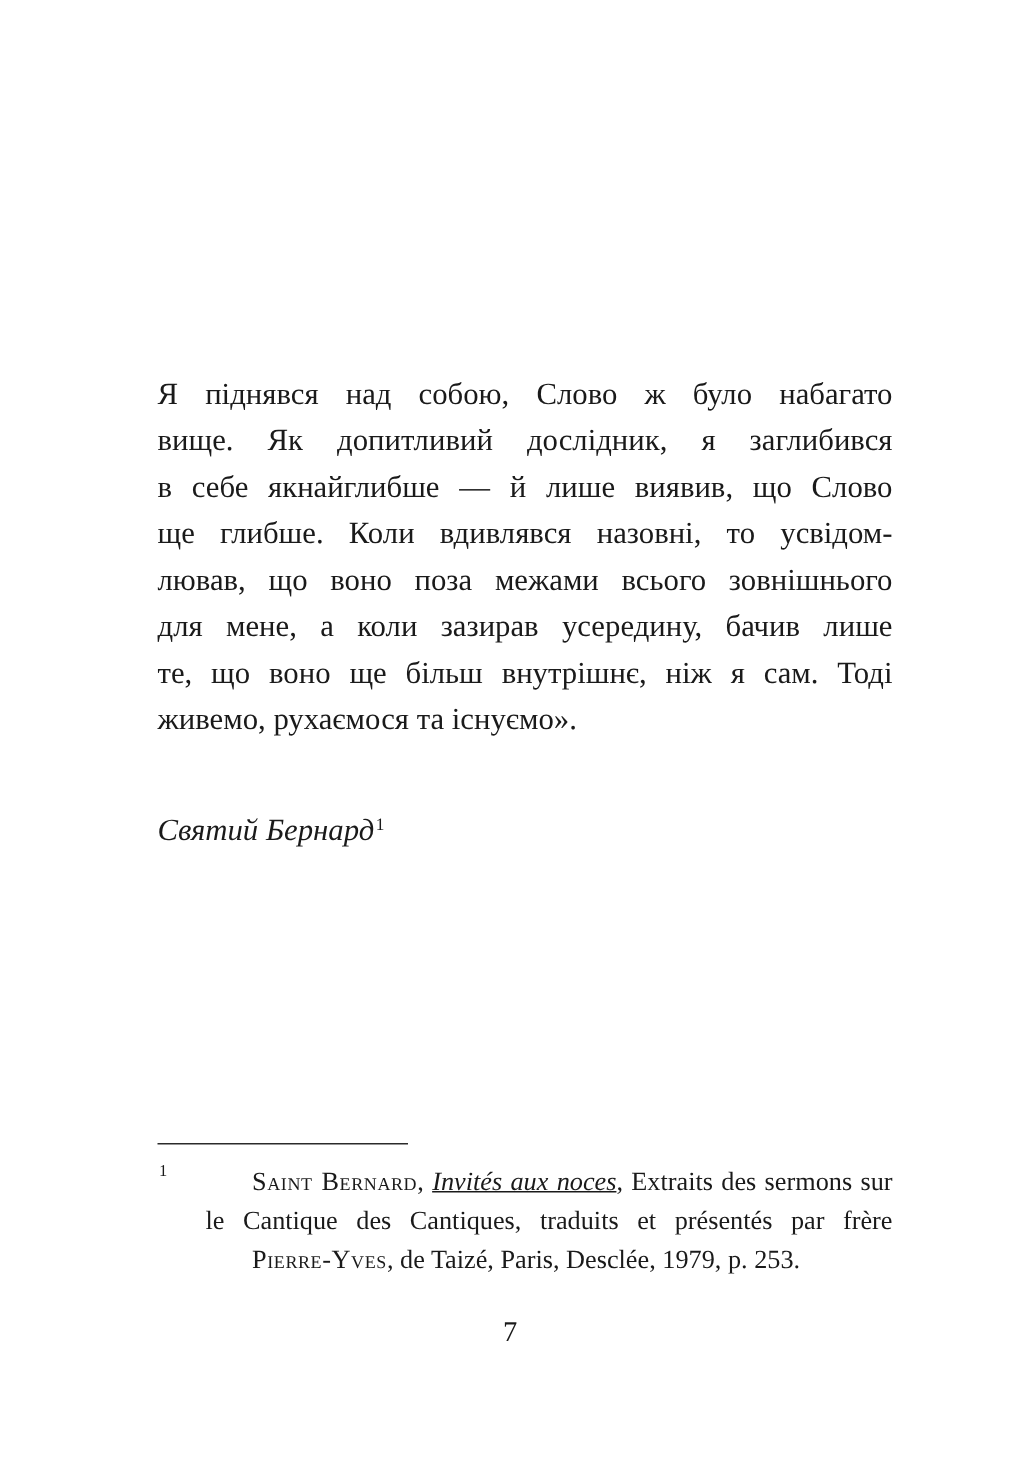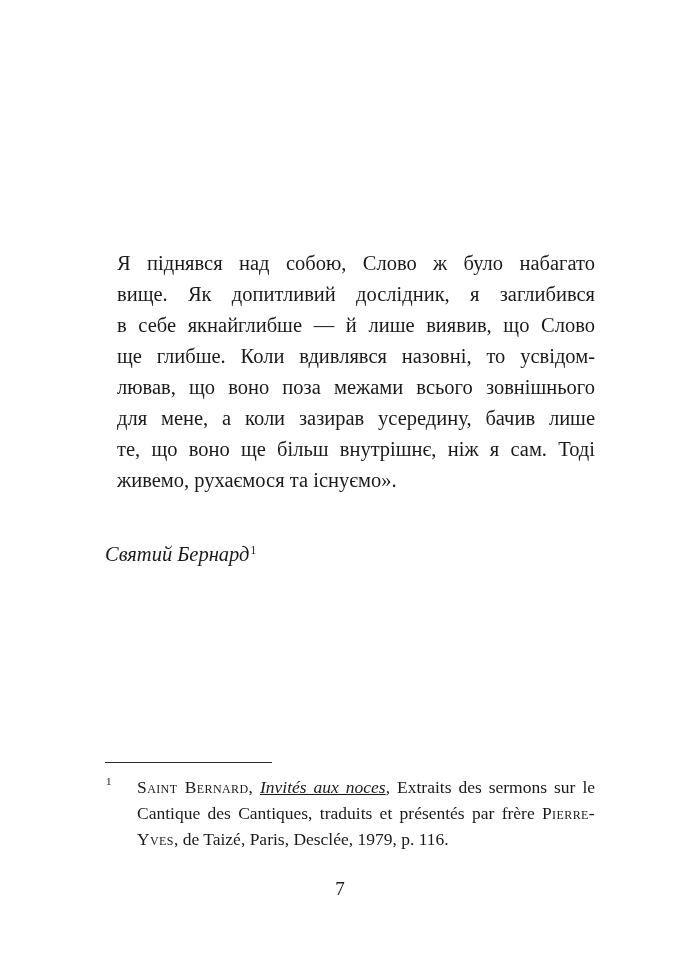--- a/index.html
+++ b/index.html
@@ -23,21 +23,20 @@
     left: 105px;
     top: 248px;
     width: 490px;
     font-size: 20.5px;
     line-height: 31px;
   }
   .quote-line {
     text-align: justify;
     text-align-last: justify;
     white-space: normal;
-    margin-left: 12px;
   }
   .quote-line.last {
     text-align-last: left;
   }
   
   .attribution {
     position: absolute;
     left: 105px;
     top: 539px;
     width: 490px;
@@ -72,21 +71,21 @@
     line-height: 26px;
     text-align: justify;
   }
   .footnote-marker {
     position: absolute;
     left: 1px;
     top: 2px;
     font-size: 11px;
     line-height: 1;
   }
-  .footnote .smallcaps { font-variant: small-caps; letter-spacing: 0.4px; }
+  .footnote .smallcaps { font-variant: small-caps; letter-spacing: 0.4px; margin-left: 31px; }
   .footnote .italic { font-style: italic; text-decoration: underline; }
   .footnote .normal { font-style: normal; }
   
   .page-number {
     position: absolute;
     left: 0;
     top: 876px;
     width: 680px;
     text-align: center;
     font-size: 19px;
@@ -110,18 +109,18 @@
     </div>
 
   <div class="attribution">
     <span>Святий Бернард</span><sup>1</sup>
   </div>
 
   <div class="footnote-rule"></div>
 
   <div class="footnote">
     <span class="footnote-marker">1</span>
-    <span><span class="smallcaps">Saint Bernard</span><span class="normal">, </span><span class="italic">Invités aux noces</span><span class="normal">, Extraits des sermons sur le Cantique des Cantiques, traduits et présentés par frère </span><span class="smallcaps">Pierre-Yves</span><span class="normal">, de Taizé, Paris, Desclée, 1979, p. 116.</span></span>
+    <span><span class="smallcaps">Saint Bernard</span><span class="normal">, </span><span class="italic">Invités aux noces</span><span class="normal">, Extraits des sermons sur le Cantique des Cantiques, traduits et présentés par frère </span><span class="smallcaps">Pierre-Yves</span><span class="normal">, de Taizé, Paris, Desclée, 1979, p. 253.</span></span>
   </div>
 
   <div class="page-number">7</div>
 
 </div>
 
 </body></html>

